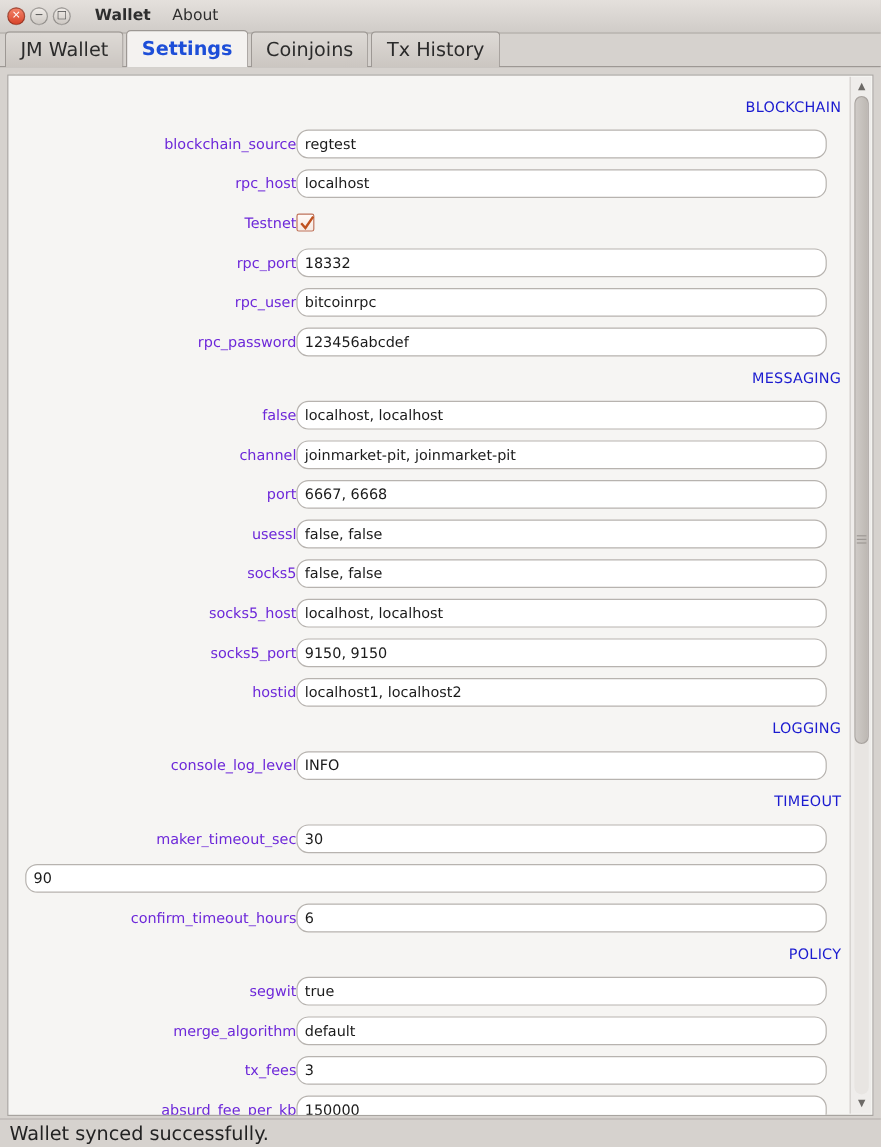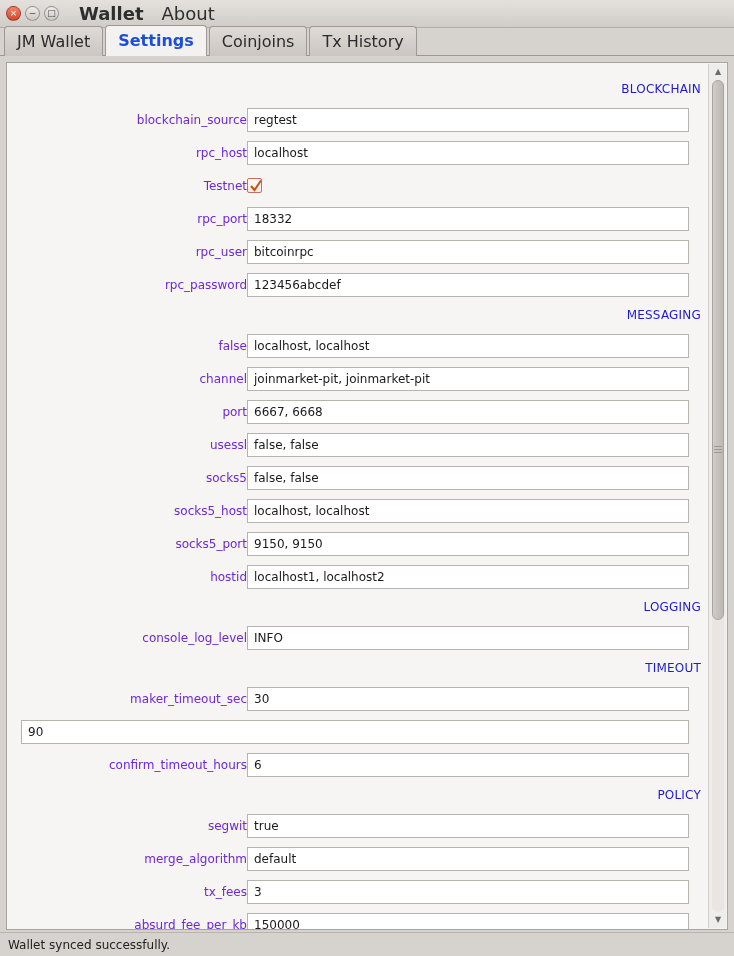--- a/index.html
+++ b/index.html
@@ -27,21 +27,21 @@
     width: 15px; height: 15px; border-radius: 50%;
     border: 1px solid rgba(0,0,0,0.30);
     display: flex; align-items: center; justify-content: center;
     font-size: 9px; line-height: 1; color: #4a4a4a;
     font-family: "DejaVu Sans", sans-serif;
   }
   .winbtn.close { background: linear-gradient(180deg,#f4846a,#d8442a); color:#fff; }
   .winbtn.min   { background: linear-gradient(180deg,#f0ece8,#cdc8c3); }
   .winbtn.max   { background: linear-gradient(180deg,#f0ece8,#cdc8c3); }
   .menubar { display: flex; gap: 14px; margin-left: 18px; }
-  .menuitem { font-size: 18px; color: #2e2e2e; padding: 2px 2px; }
+  .menuitem { font-size: 13px; color: #2e2e2e; padding: 2px 2px; }
   .menuitem.bold { font-weight: bold; }
 
   
   .tabstrip {
     height: 28px;
     background: #d6d2ce;
     display: flex;
     align-items: flex-end;
     padding-left: 4px;
     border-bottom: 1px solid #9d9894;
@@ -100,21 +100,21 @@
     color: #6d28d9;
     font-size: 12px;
     white-space: nowrap;
     overflow: hidden;
   }
   .field {
     flex: 1 1 auto;
     height: 24px;
     background: #ffffff;
     border: 1px solid #b7b3af;
-    border-radius: 0;
+    border-radius: 10px;
     display: flex;
     align-items: center;
     padding: 0 6px;
     color: #1a1a1a;
     font-size: 12px;
     margin-right: 12px;
   }
   .checkwrap {
     flex: 1 1 auto;
     display: flex;
@@ -175,21 +175,21 @@
   
   .statusbar {
     position: absolute;
     left: 0; bottom: 0;
     width: 734px; height: 24px;
     background: #d6d2ce;
     border-top: 1px solid #b8b4b0;
     display: flex; align-items: center;
     padding-left: 8px;
     color: #222;
-    font-size: 12px;
+    font-size: 16px;
   }
 </style>
 </head>
 <body>
 
 <div class="titlebar">
   <div class="winbtns">
     <div class="winbtn close">
         <span>×</span>
       </div>

